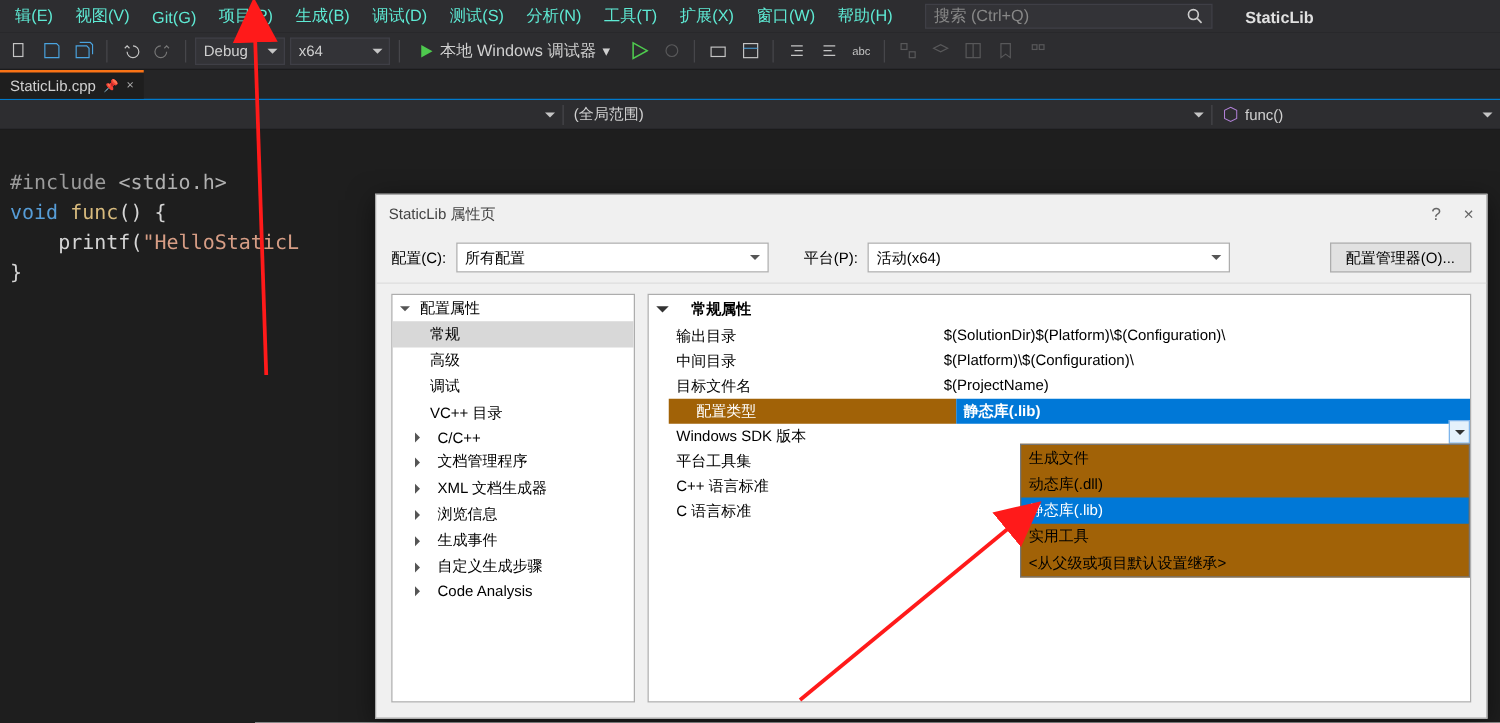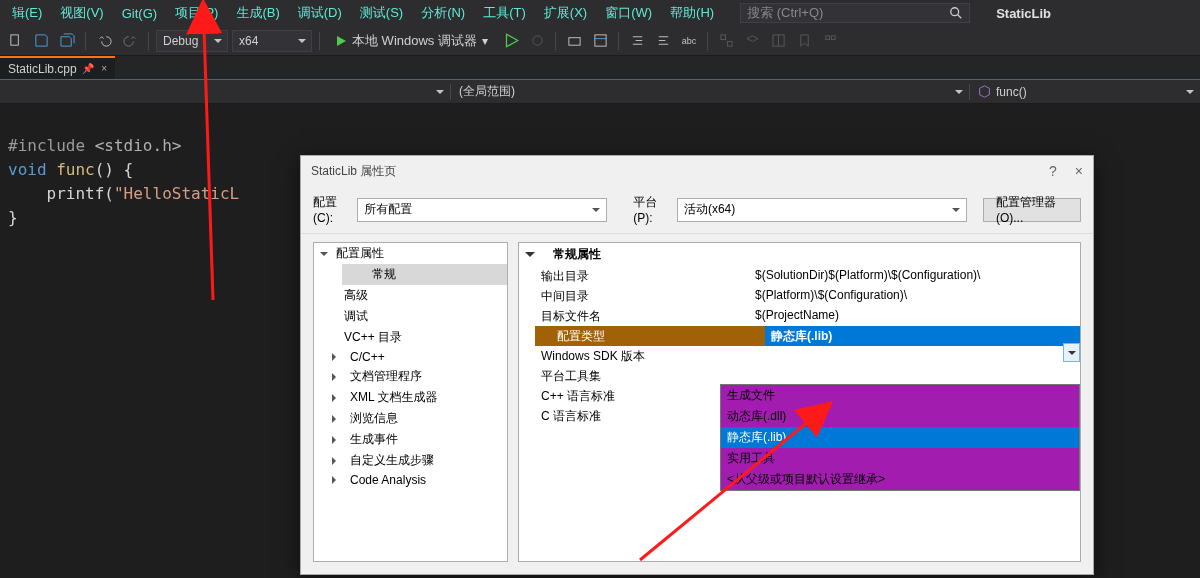--- a/index.html
+++ b/index.html
@@ -132,21 +132,21 @@
   .c-gray { color:#9b9b9b; }
   .c-blue { color:#569cd6; }
   .c-white { color:#d4d4d4; }
   .c-yellow { color:#d7ba7d; }
   .c-str { color:#d69d85; }
   .c-angle { color:#b0b0b0; }
   
   .dialog {
     position: absolute;
     left: 300px; top: 155px;
-    width: 794px; height: 420px;
+    width: 890px; height: 420px;
     background: #f0f0f0;
     border: 1px solid #aaa;
     box-shadow: 0 4px 20px rgba(0,0,0,.5);
     color: #000;
     display: flex; flex-direction: column;
   }
   .dlg-title {
     height: 30px;
     display: flex; align-items: center;
     padding: 0 10px;
@@ -194,21 +194,21 @@
     font-size: 12px;
     overflow: auto;
   }
   .tree-item {
     padding: 2px 4px 2px 18px;
     white-space: nowrap;
     display:flex; align-items:center;
     gap:4px;
   }
   .tree-item.lvl1 { padding-left: 30px; }
-  .tree-item.selected { background: #d8d8d8; margin-left: 28px; }
+  .tree-item.selected { background: #d8d8d8; }
   .tri {
     display:inline-block; width:0;height:0;
     border:4px solid transparent;
   }
   .tri.open { border-top-color:#555; margin-top:4px; margin-left:-12px; margin-right:4px;}
   .tri.closed { border-left-color:#555; margin-left:-12px; margin-right:6px;}
   .propgrid {
     flex: 1;
     border: 1px solid #adadad;
     background: #fff;
@@ -242,23 +242,22 @@
     display:flex; align-items:center; justify-content:center;
   }
   .dd-toggle::after{
     content:""; border:4px solid transparent; border-top-color:#333; margin-top:4px;
   }
   .dropdown {
     position:absolute;
     right: 0; top: 119px;
     width: 360px;
     border:1px solid #767676;
-    background:#a21caf;
+    background:#a16207;
     font-size:12px;
-    margin-top:22px;
   }
   .dd-item { padding: 2px 6px; }
   .dd-item.hl { background:#0078d7; color:#fff; }
   
   .arrow-svg {
     position:absolute; left:0; top:0;
     width:1200px; height:578px;
     pointer-events:none;
   }
 </style>

